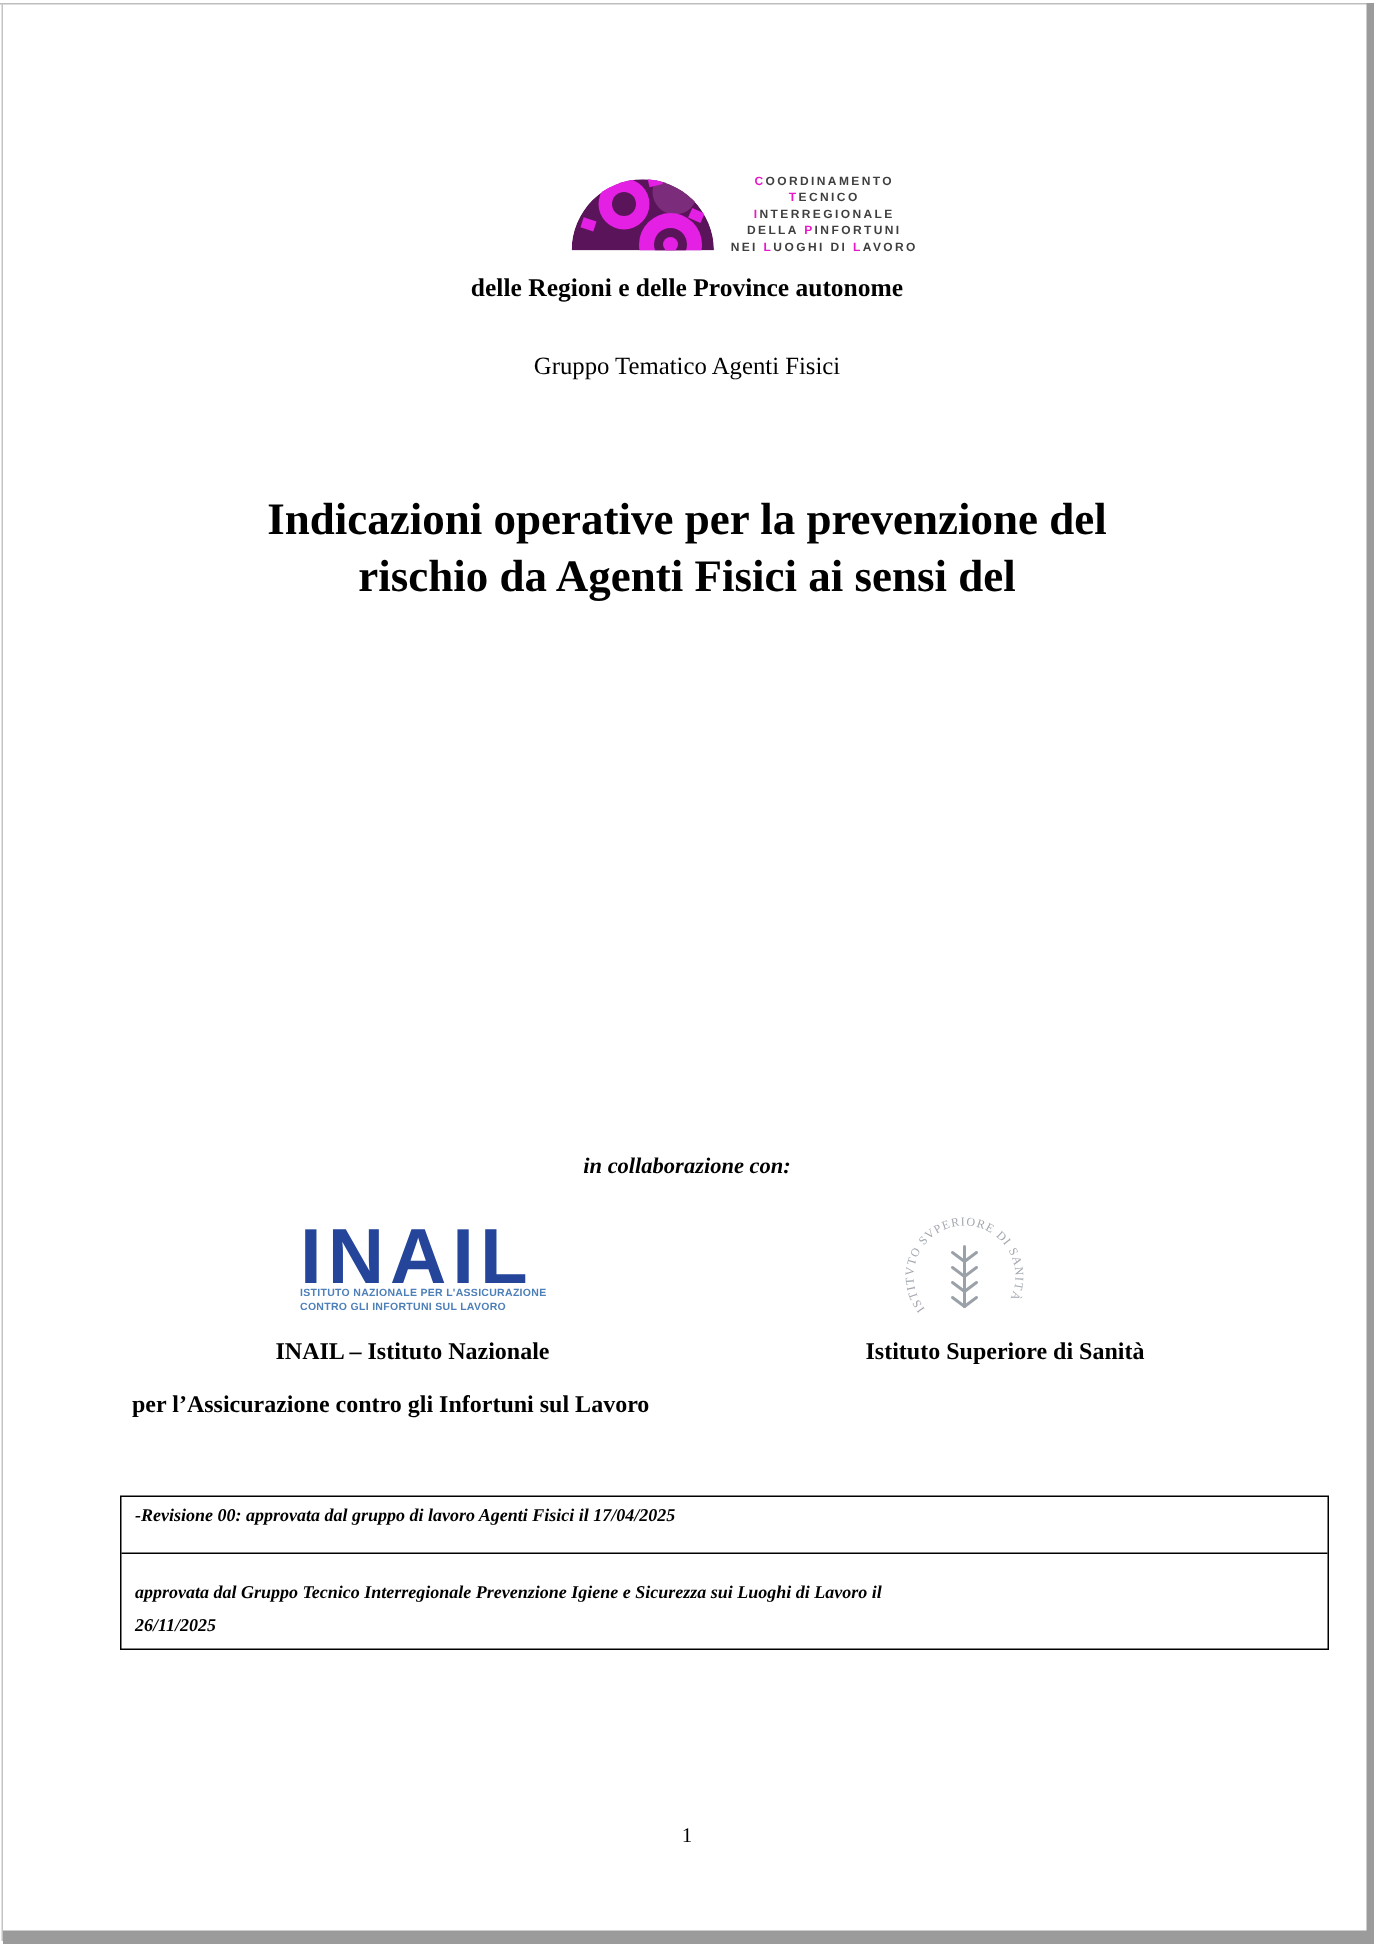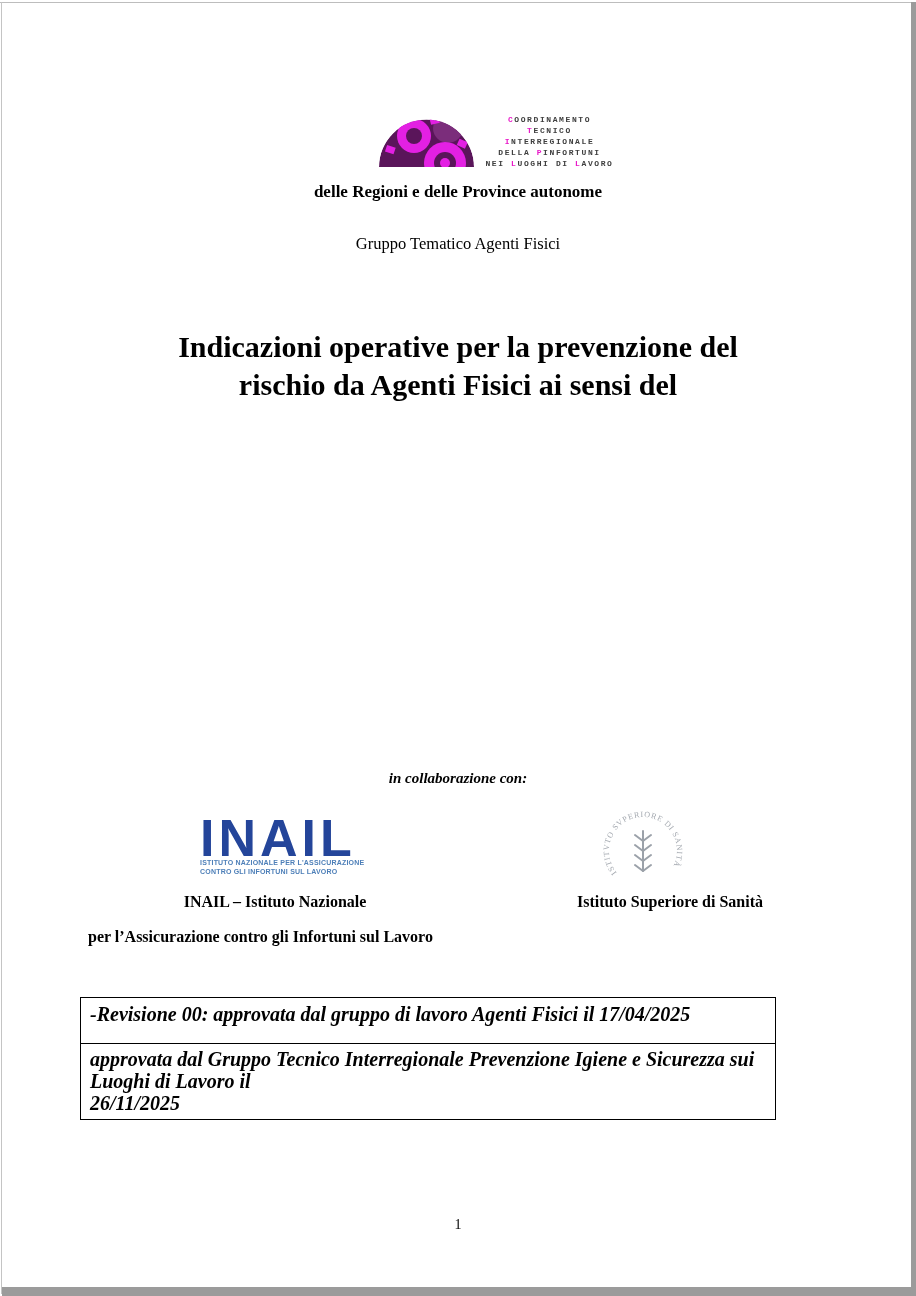--- a/index.html
+++ b/index.html
@@ -11,21 +11,21 @@
   
   .edge-top    { position:absolute; top:2px;  left:0;   width:912px; height:1px; background:#bdbdbd; }
   .edge-left   { position:absolute; top:2px;  left:1px; width:1px;  height:1292px; background:#c4c4c4; }
   .edge-right  { position:absolute; top:2px;  right:0;  width:5px;  height:1294px; background:#9b9b9b; }
   .edge-bottom { position:absolute; bottom:0; left:2px; width:914px; height:9px;  background:#9b9b9b; }
 
   
   .logo-row { position:absolute; top:112px; left:0; width:100%;
     display:flex; justify-content:center; align-items:center; gap:10px;
     transform:translateX(38px); }
-  .ctipll-text { font-family:Liberation Mono, monospace;
+  .ctipll-text { font-family:Liberation Sans, sans-serif;
     font-size:8px; font-weight:bold; letter-spacing:1.6px; line-height:11px;
     color:#3f3f3f; text-align:center; white-space:nowrap; }
   .ctipll-text .hl { color:#e818c8; }
 
   .org-block { position:absolute; top:179px; left:0; width:100%; text-align:center;
     font-weight:bold; font-size:17px; line-height:25px; }
   .group-line { position:absolute; top:234px; left:0; width:100%; text-align:center;
     font-size:16.5px; }
 
   .main-title { position:absolute; top:328px; left:0; width:100%; text-align:center;
@@ -49,25 +49,25 @@
 
   .iss-logo { position:absolute; top:804px; left:598px; }
 
   .caption-inail  { position:absolute; top:893px; left:150px; width:250px; text-align:center;
     font-weight:bold; font-size:16px; }
   .caption-iss    { position:absolute; top:893px; left:545px; width:250px; text-align:center;
     font-weight:bold; font-size:16px; }
   .caption-inail2 { position:absolute; top:928px; left:88px;
     font-weight:bold; font-size:16px; }
 
-  .rev-table { position:absolute; top:997px; left:80px; width:696px;
+  .rev-table { position:absolute; top:997px; left:80px; width:806px;
     border:1px solid #000; box-sizing:border-box;
-    font-weight:bold; font-style:italic; font-size:20px; }
+    font-weight:bold; font-style:italic; font-size:12px; }
   .rev-row1 { border-bottom:1px solid #000; padding:5px 9px 17px; }
-  .rev-row2 { padding:4px 9px 5px; line-height:22px; }
+  .rev-row2 { padding:4px 9px 5px; line-height:22px;margin-top:10px; }
   .rev-line { display:block; }
 
   .page-num { position:absolute; top:1217px; left:0; width:100%; text-align:center;
     font-size:14px; }
 </style>
 </head>
 <body>
 
 <div class="page">
 

